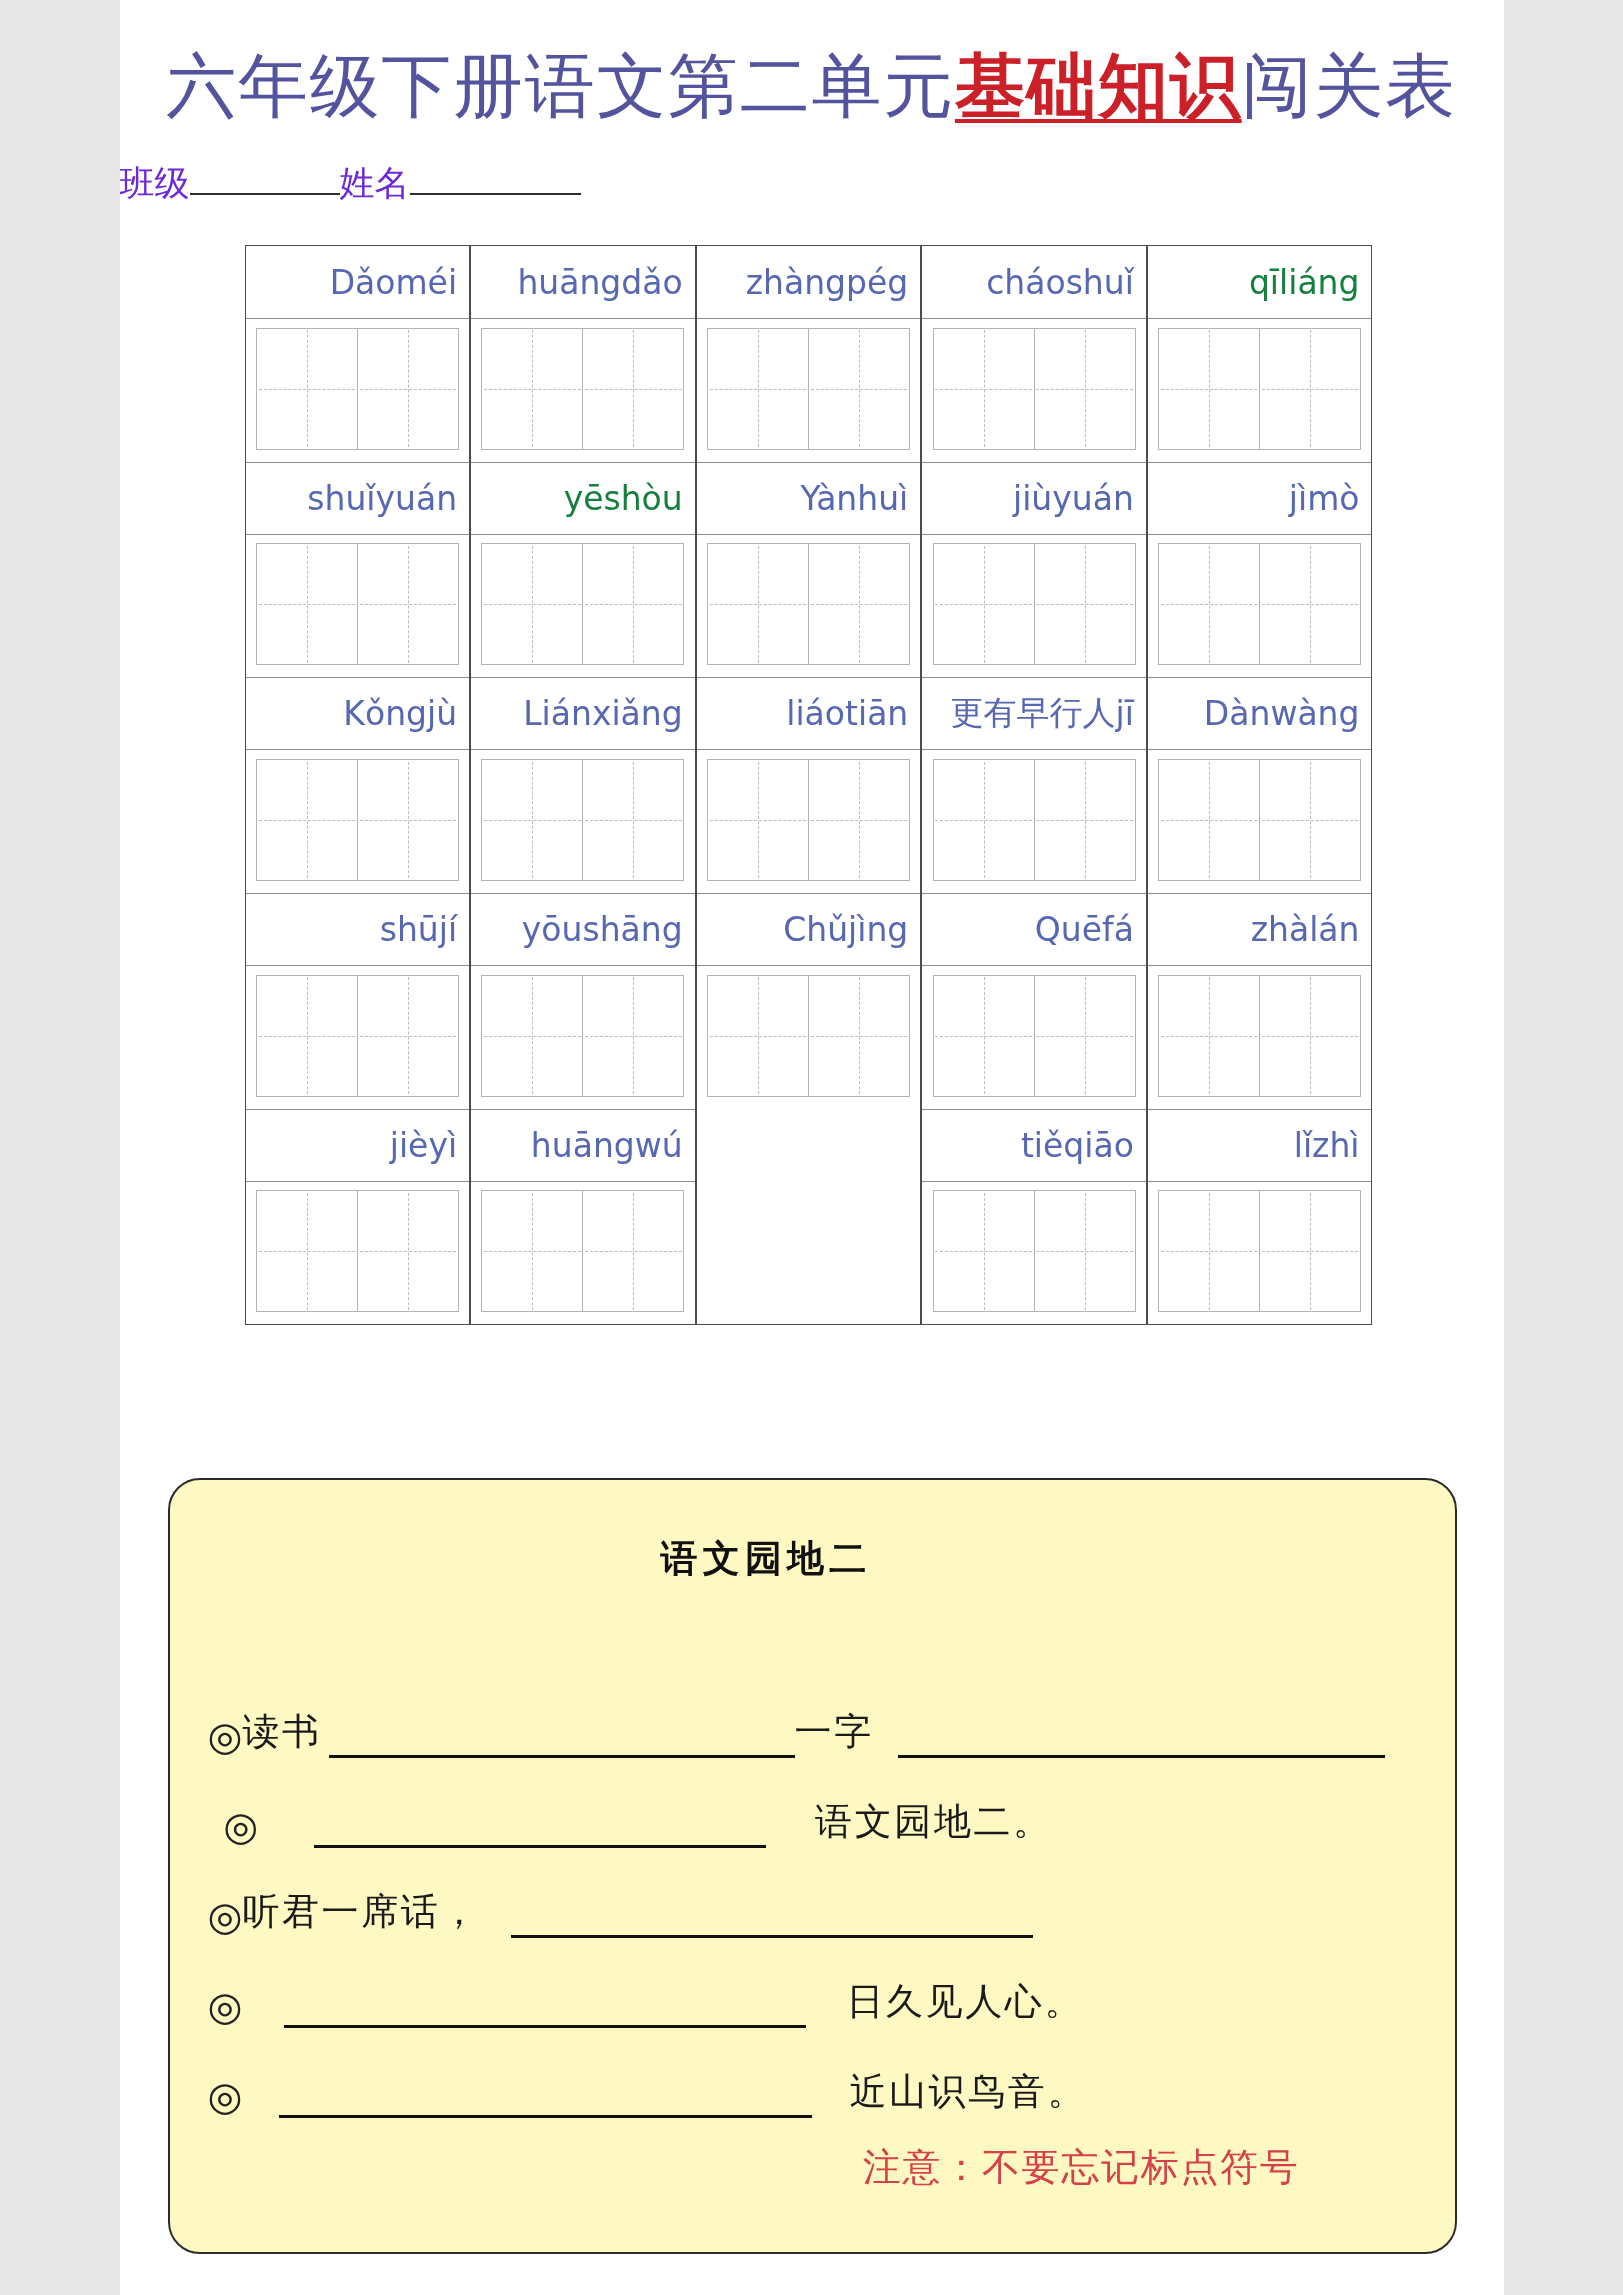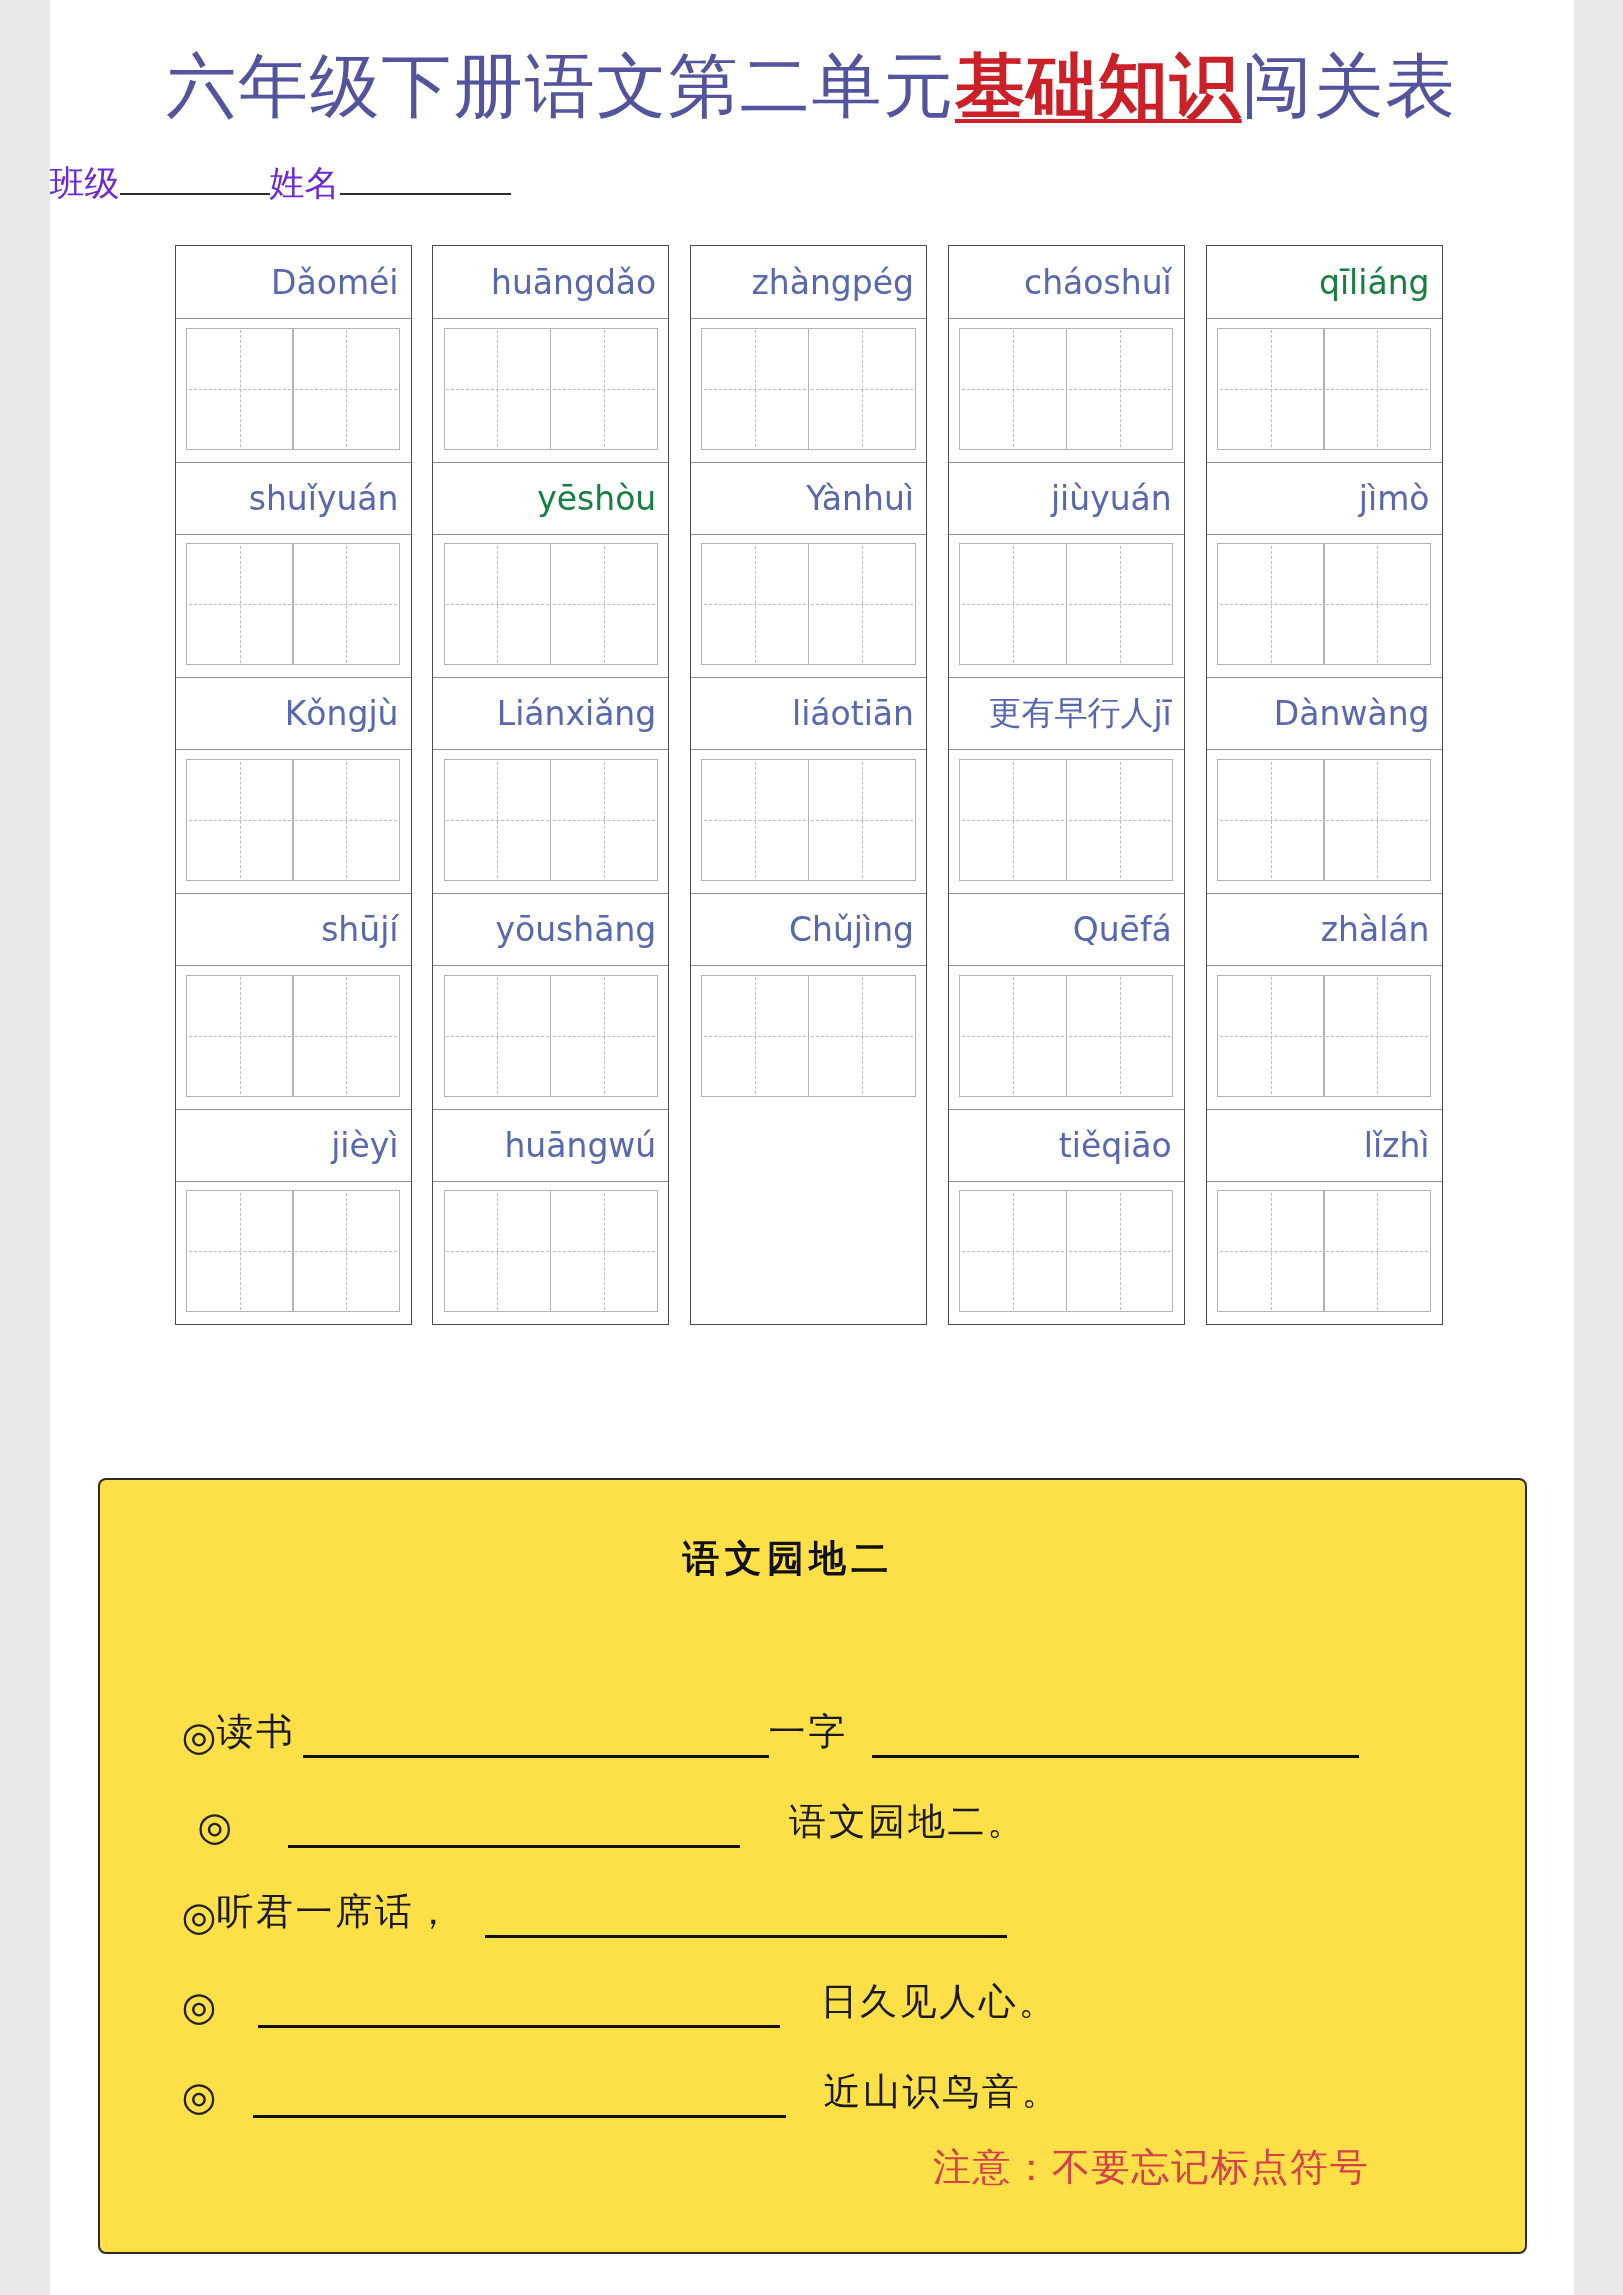--- a/index.html
+++ b/index.html
@@ -1,18 +1,18 @@
 <!DOCTYPE html>
 <html style="font-size:14px"><head>
 <meta charset="utf-8">
 <style>
   * { margin:0; padding:0; box-sizing:border-box; }
   body { background:#e8e8e8; font-family:"Liberation Serif","DejaVu Serif",serif; }
   .page {
-    position:relative; width:1524px; height:2295px; background:#ffffff;
+    position:relative; width:1384px; height:2295px; background:#ffffff;
     margin:0 auto; overflow:hidden;
   }
   
   .title {
     margin-top:40px; text-align:center; font-size:70px; letter-spacing:1.7px;
     color:#54549e; font-weight:500; font-family:"Liberation Serif","DejaVu Serif",serif;
   }
   .title .hl { font-weight:600; text-decoration:underline; text-underline-offset:8.7px; text-decoration-thickness:4.4px; }
   
   .class-line {
@@ -43,22 +43,22 @@
     content:""; position:absolute; left:1.7px; right:1.7px; top:50%;
     border-top:1.7px dashed #bcbcbc;
   }
   .sq::after {
     content:""; position:absolute; top:1.7px; bottom:1.7px; left:50%;
     border-left:1.7px dashed #bcbcbc;
   }
   
   .bottom-box {
     margin:153px 47px 0 48px; height:776px;
-    border:2.6px solid #2b2b2b; border-radius:8px;
-    padding:54px 52px 0 82px; background:#fde047;
+    border:2.6px solid #2b2b2b; border-radius:32px;
+    padding:54px 52px 0 38px; background:#fef9c3;
   }
   .box-heading {
     text-align:center; font-size:37px; font-weight:bold; color:#111;
     letter-spacing:5.2px; margin-right:78px;
   }
   .lines-wrap { margin-top:84px; }
   .fill-line { display:flex; align-items:flex-end; height:90px; font-size:37px; color:#1a1a1a; }
   .fill-line .bullet { font-size:40px; line-height:1; padding-bottom:1.7px; color:#222; }
   .fill-line .ltext { letter-spacing:2.6px; padding-bottom:1.7px; }
   .fill-line .blank { display:inline-block; border-bottom:3.5px solid #111; height:38px; }

